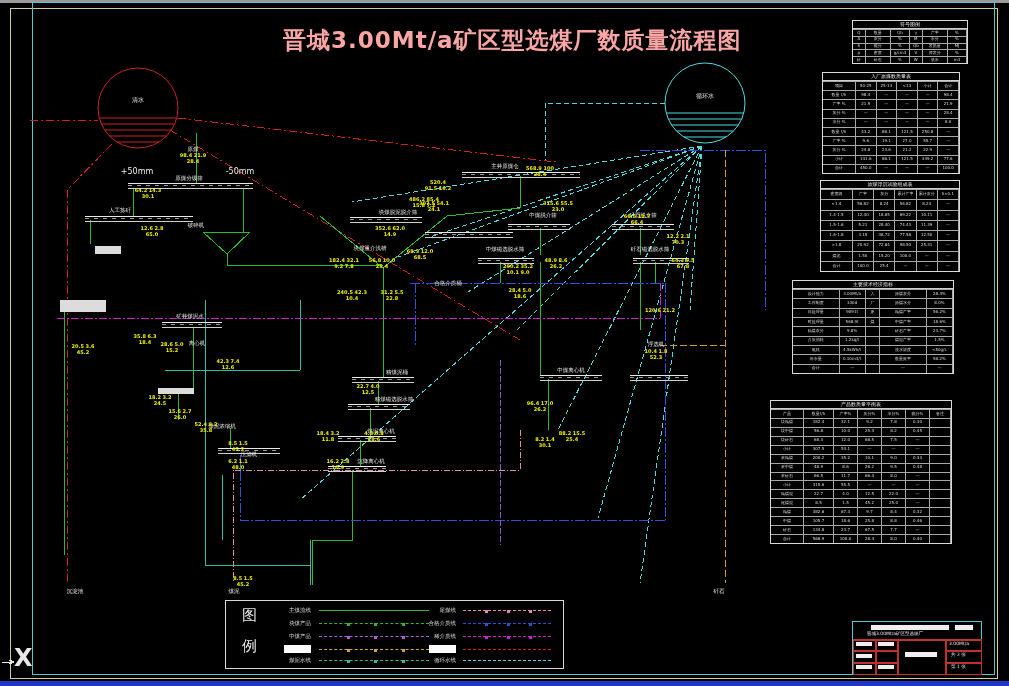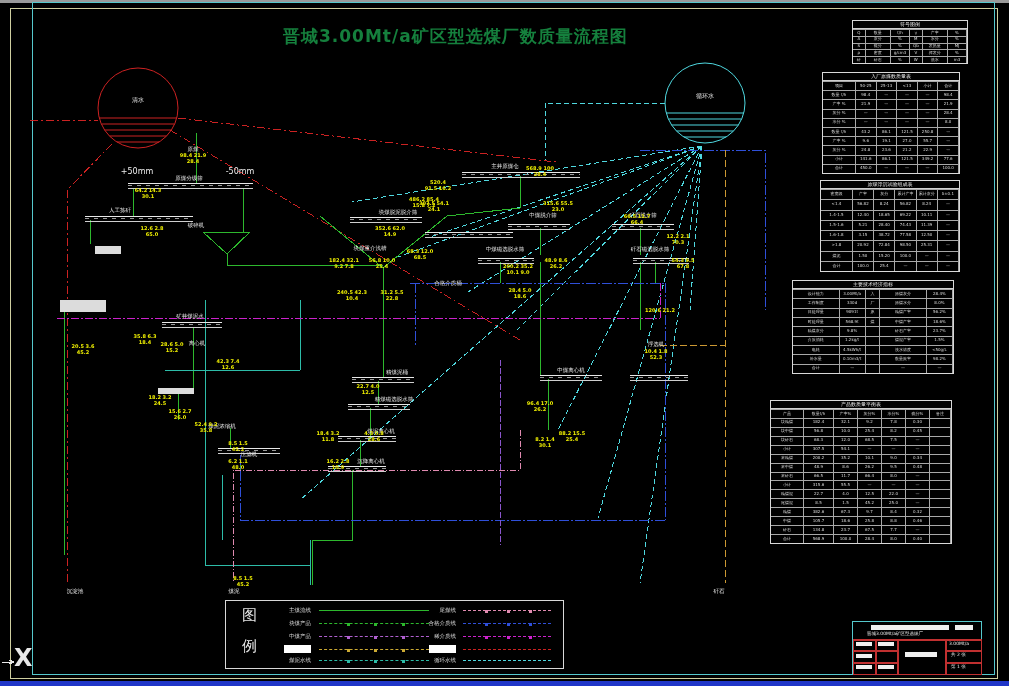--- a/index.html
+++ b/index.html
@@ -3,21 +3,21 @@
 <meta charset="utf-8">
 <style>
   html,body{margin:0;padding:0;background:#000;}
   body{width:1009px;height:686px;position:relative;overflow:hidden;
        font-family:"DejaVu Sans","Liberation Sans",sans-serif;}
   .abs{position:absolute;}
   #topbar{left:0;top:0;width:1009px;height:3px;background:#9a9a9a;}
   #botbar{left:0;top:681px;width:1009px;height:5px;background:#2036c8;}
   #yframe{left:10px;top:8px;width:986px;height:669px;border:1px solid #cfcfa0;}
   #cframe{left:32px;top:2px;width:961px;height:671px;border:1px solid #55c8cc;}
-  #title{left:283px;top:25px;font-size:17px;color:#15803d;letter-spacing:1px;white-space:nowrap;font-weight:bold;}
+  #title{left:283px;top:25px;font-size:23px;color:#fca5a5;letter-spacing:1px;white-space:nowrap;font-weight:bold;}
   #flows{left:0;top:0;}
   .eq{position:absolute;color:#e8e8e8;font-size:5.5px;line-height:6px;white-space:nowrap;transform:translateX(-50%);}
   .szlab{position:absolute;color:#efefef;font-size:8px;white-space:nowrap;transform:translateX(-50%);}
   .circlab{position:absolute;color:#e8e8e8;font-size:6px;transform:translateX(-50%);}
   .yc{position:absolute;color:#f0f000;font-size:5px;line-height:5.5px;font-weight:bold;
       white-space:pre;text-align:center;transform:translateX(-50%);}
   .bar{position:absolute;height:4px;border-top:1.5px solid #e8e8e8;border-bottom:1px solid #cfcfcf;
        background:repeating-linear-gradient(90deg,#9a9a9a 0 4px,transparent 4px 9px) 0 45%/100% 1px no-repeat;}
   .bin{position:absolute;background:#dcdcdc;}
   

